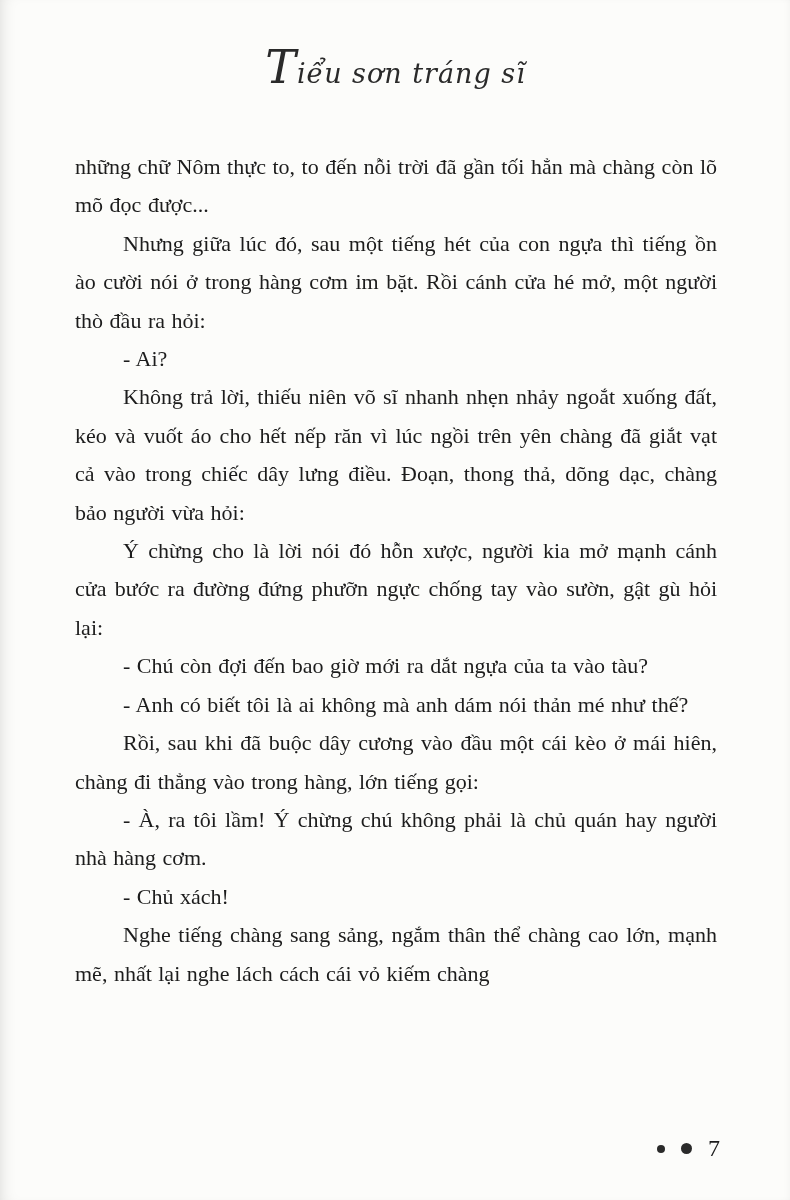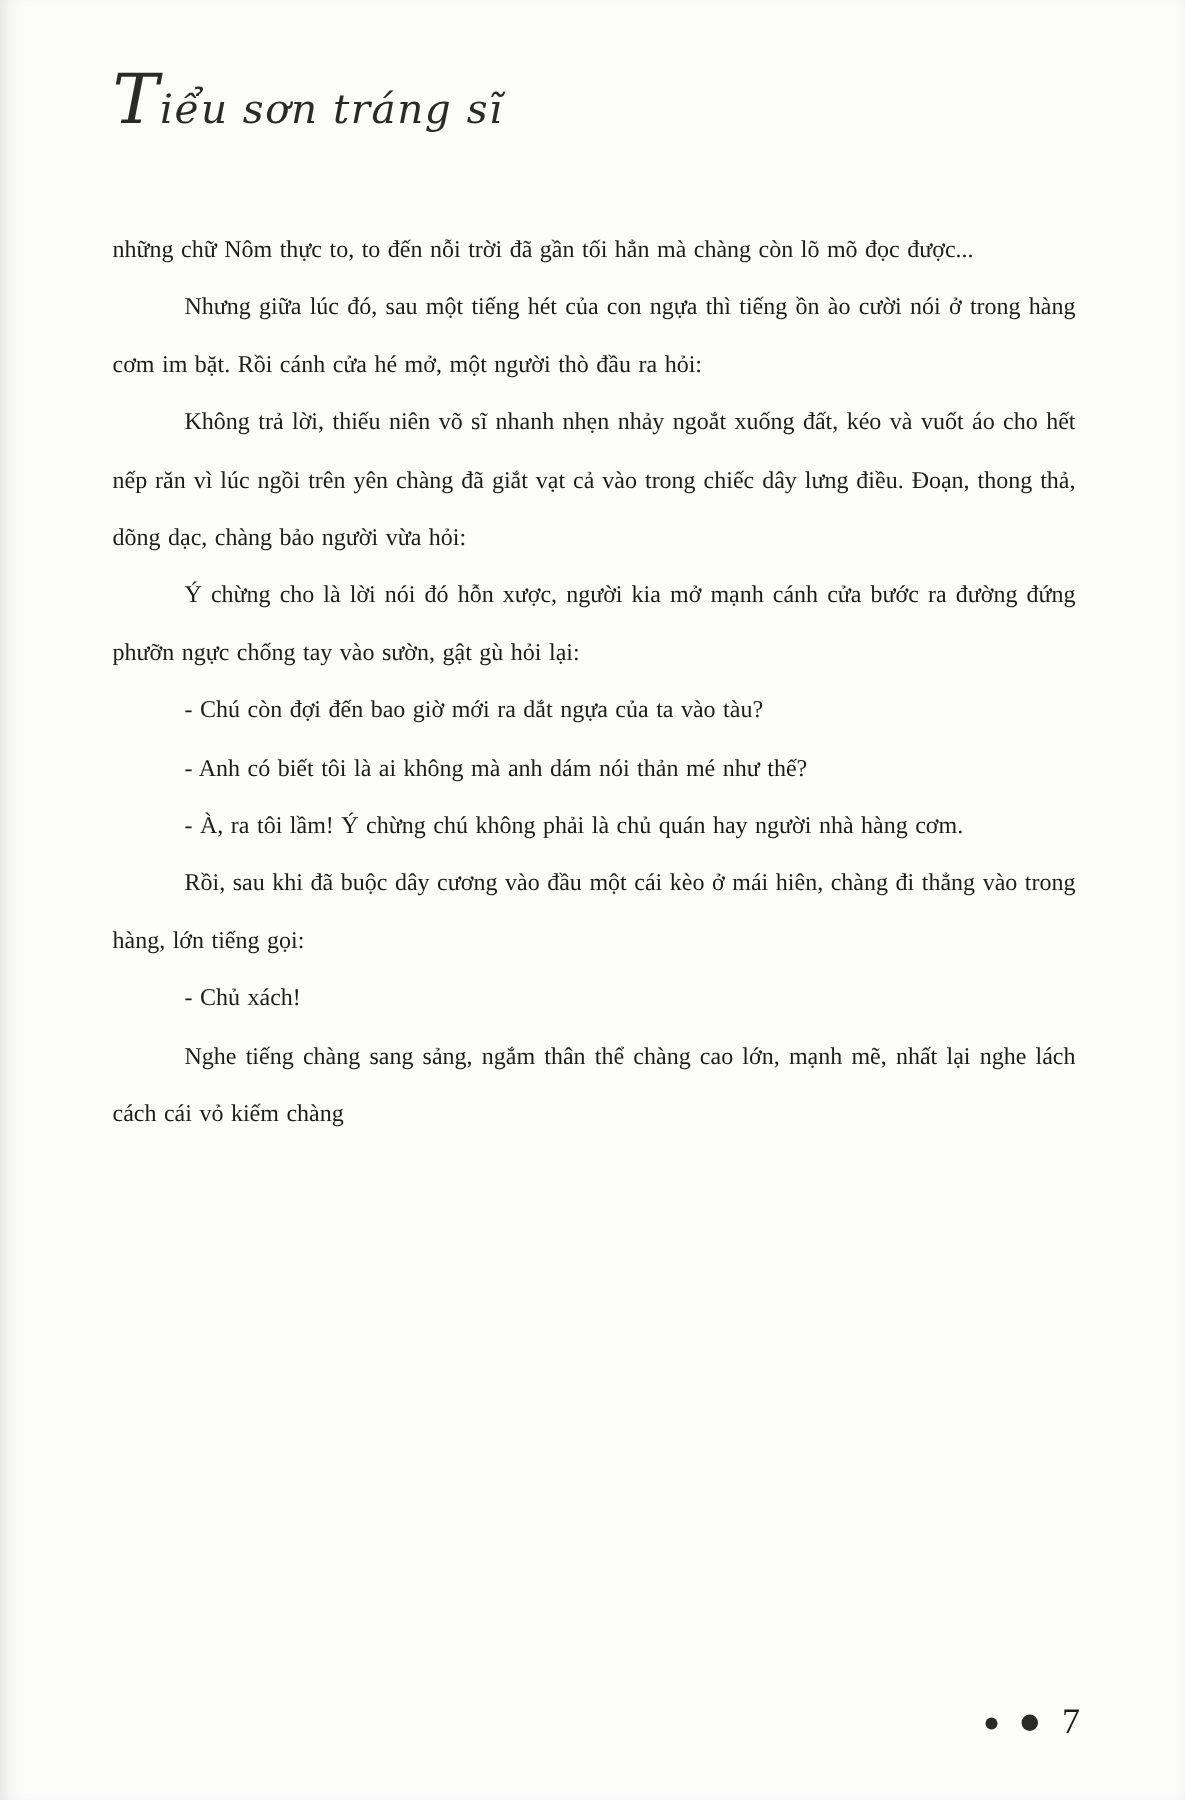--- a/index.html
+++ b/index.html
@@ -19,21 +19,21 @@
     font-family: "Liberation Serif", "DejaVu Serif", serif;
     color: #1c1c1c;
     overflow: hidden;
     box-shadow: inset 12px 0 18px -14px rgba(0,0,0,0.18), inset -6px 0 12px -10px rgba(0,0,0,0.10);
   }
   .page-header {
     position: absolute;
     top: 58px;
     right: 74px;
     left: 75px;
-    text-align: left;
+    text-align: center;
   }
   .header-title {
     display: inline-block;
     font-family: "DejaVu Serif", serif;
     font-style: italic;
     font-size: 27px;
     letter-spacing: 1px;
     color: #2a2a2a;
   }
   .header-title::first-letter {
@@ -42,21 +42,21 @@
     font-family: "DejaVu Serif", serif;
   }
   .content {
     position: absolute;
     top: 148px;
     left: 75px;
     right: 73px;
   }
   .content p {
     margin: 0;
-    font-size: 16px;
+    font-size: 22px;
     line-height: 38.4px;
     text-align: justify;
     text-indent: 48px;
     word-spacing: 1px;
   }
   .content p.no-indent {
     text-indent: 0;
   }
   .page-footer {
     position: absolute;
@@ -90,26 +90,27 @@
 
 <div class="page">
 
   <div class="page-header">
     <span class="header-title">Tiểu sơn tráng sĩ</span>
   </div>
 
   <div class="content">
     <p class="no-indent">những chữ Nôm thực to, to đến nỗi trời đã gần tối hẳn mà chàng còn lõ mõ đọc được...</p>
     <p>Nhưng giữa lúc đó, sau một tiếng hét của con ngựa thì tiếng ồn ào cười nói ở trong hàng cơm im bặt. Rồi cánh cửa hé mở, một người thò đầu ra hỏi:</p>
+    <p>- Ai?</p>
     <p>Không trả lời, thiếu niên võ sĩ nhanh nhẹn nhảy ngoắt xuống đất, kéo và vuốt áo cho hết nếp răn vì lúc ngồi trên yên chàng đã giắt vạt cả vào trong chiếc dây lưng điều. Đoạn, thong thả, dõng dạc, chàng bảo người vừa hỏi:</p>
     <p>Ý chừng cho là lời nói đó hỗn xược, người kia mở mạnh cánh cửa bước ra đường đứng phưỡn ngực chống tay vào sườn, gật gù hỏi lại:</p>
     <p>- Chú còn đợi đến bao giờ mới ra dắt ngựa của ta vào tàu?</p>
     <p>- Anh có biết tôi là ai không mà anh dám nói thản mé như thế?</p>
+    <p>Rồi, sau khi đã buộc dây cương vào đầu một cái kèo ở mái hiên, chàng đi thẳng vào trong hàng, lớn tiếng gọi:</p>
     <p>- À, ra tôi lầm! Ý chừng chú không phải là chủ quán hay người nhà hàng cơm.</p>
-    <p>Rồi, sau khi đã buộc dây cương vào đầu một cái kèo ở mái hiên, chàng đi thẳng vào trong hàng, lớn tiếng gọi:</p>
     <p>- Chủ xách!</p>
     <p>Nghe tiếng chàng sang sảng, ngắm thân thể chàng cao lớn, mạnh mẽ, nhất lại nghe lách cách cái vỏ kiếm chàng</p>
   </div>
 
   <div class="page-footer">
     <span class="footer-dot small"></span>
     <span class="footer-dot large"></span>
     <span class="page-number">7</span>
   </div>
 

